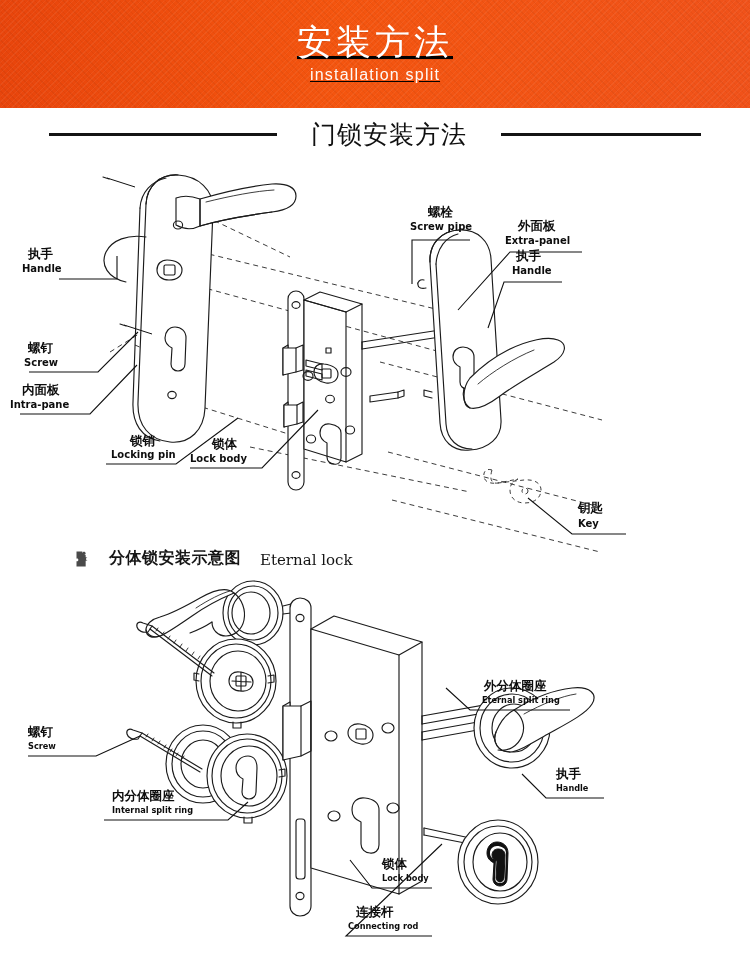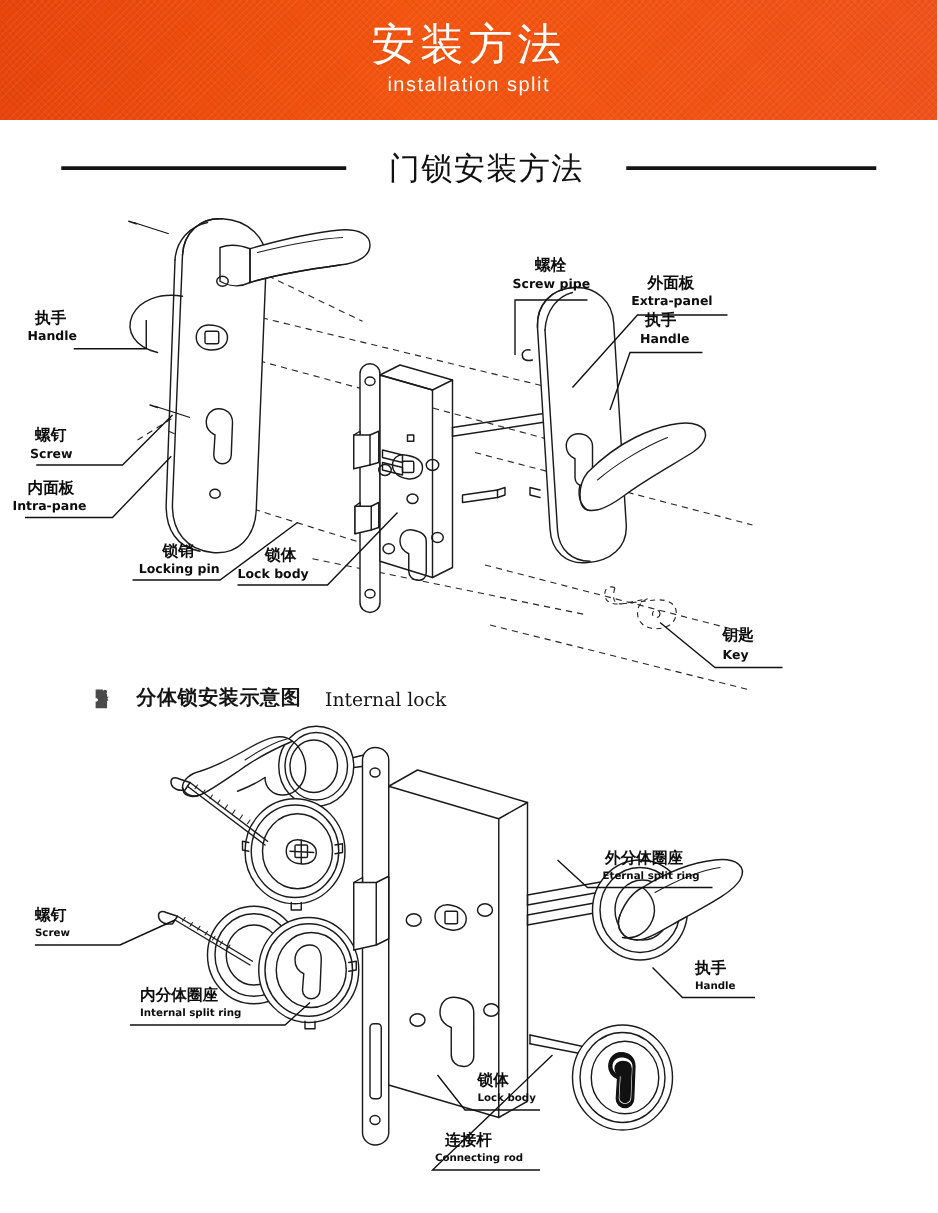--- a/index.html
+++ b/index.html
@@ -11,38 +11,39 @@
   .page {
     width: 750px; height: 970px;
     position: relative;
     overflow: hidden;
     background: #fff;
   }
 
   
   .banner {
     position: absolute; left: 0; top: 0;
-    width: 750px; height: 96px;
+    width: 750px; height: 108px;
     background-color: #f04d12;
     background-image:
       repeating-linear-gradient(135deg,
         rgba(255,255,255,0.055) 0px,
         rgba(255,255,255,0.055) 1px,
         rgba(0,0,0,0.0) 1px,
         rgba(0,0,0,0.0) 4px),
       repeating-linear-gradient(45deg,
         rgba(0,0,0,0.045) 0px,
         rgba(0,0,0,0.045) 1px,
         rgba(0,0,0,0.0) 1px,
         rgba(0,0,0,0.0) 4px),
       linear-gradient(90deg, #e8450c 0%, #f4550f 45%, #f0521a 100%);
     display: flex;
     flex-direction: column;
     align-items: center;
     justify-content: center;
+    text-decoration: underline;
   }
   .banner-cn {
     color: #ffffff;
     font-size: 35px;
     letter-spacing: 4px;
     line-height: 1.05;
     font-weight: 400;
     text-shadow: 0 1px 1px rgba(0,0,0,0.08);
   }
   .banner-en {
@@ -351,21 +352,21 @@
   </div>
 
   <div class="sub-header">
     <svg class="puzzle-icon" viewBox="0 0 24 24">
       <path fill="#4a4a4a" d="M3,3 L10,3 L10,5.2 C10,4.1 11,3.4 12,3.4 C13.1,3.4 14,4.2 14,5.4
         C14,6.4 13.2,7 12.3,7.2 L14,7.2 L14,10 L16.2,10 C15.2,10.1 14.5,11 14.5,12
         C14.5,13.1 15.3,14 16.4,14 L14,14 L14,21 L3,21 L3,14.6
         C4,15 5.2,14.4 5.2,13.1 C5.2,11.9 4.2,11.2 3,11.6 Z"></path>
     </svg>
     <span class="sub-header-cn">分体锁安装示意图</span>
-    <span class="sub-header-en">Internal lock</span>
+    <span class="sub-header-en">Eternal lock</span>
   </div>
 
   <div class="diagram" id="diagram-bottom">
   <svg viewBox="0 0 750 390" xmlns="http://www.w3.org/2000/svg">
 
     <g>
 
       <ellipse class="ln white" cx="253" cy="37" rx="30" ry="32"></ellipse>
       <ellipse class="ln" cx="253" cy="37" rx="25" ry="27"></ellipse>
       <ellipse class="ln" cx="251" cy="37" rx="19" ry="21"></ellipse>

